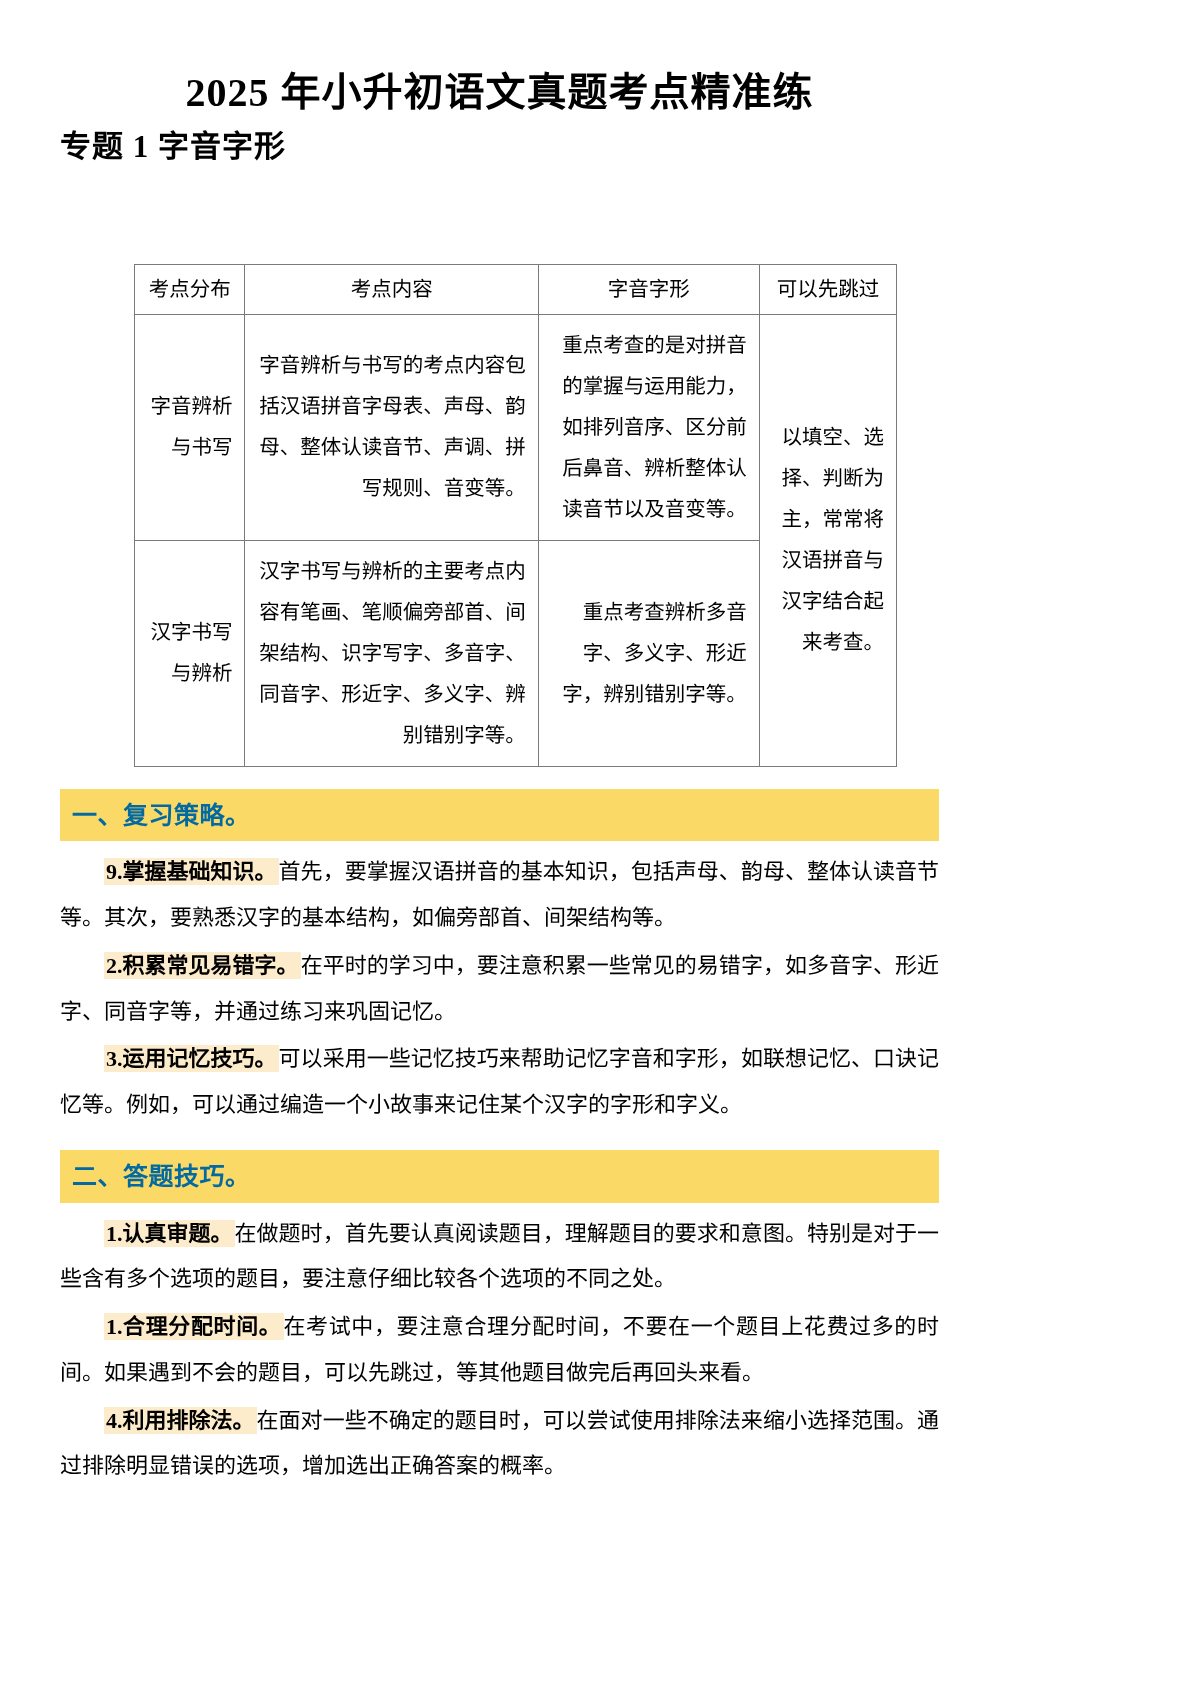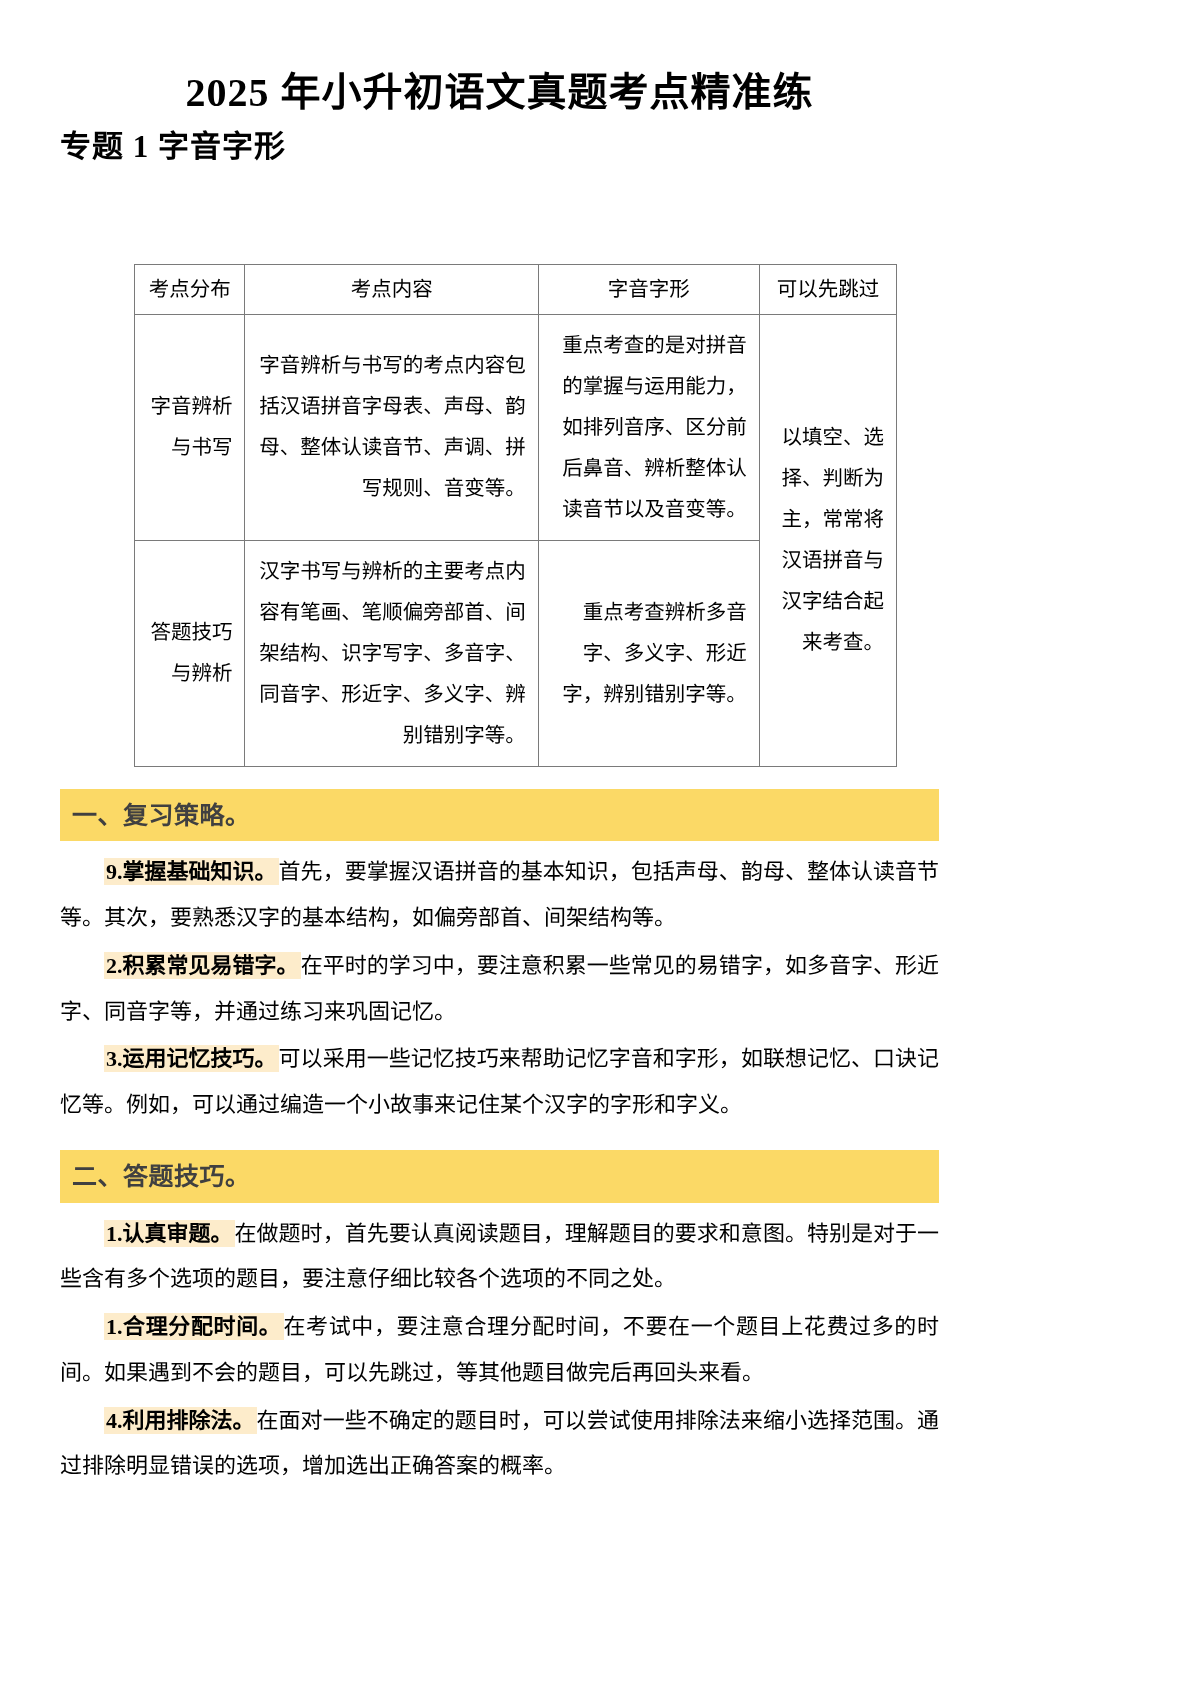--- a/index.html
+++ b/index.html
@@ -74,21 +74,21 @@
     line-height: 2.1;
   }
   td.c-body {
     text-align: justify;
     text-justify: inter-ideograph;
   }
 
   
   .sec-bar {
     background: #fbd966;
-    color: #404040;
+    color: #0369a1;
     font-weight: bold;
     font-size: 25px;
     line-height: 1.55;
     padding: 7px 10px 7px 12px;
     margin: 22px 0 8px 0;
     font-family: "Liberation Sans", "DejaVu Sans", sans-serif;
     letter-spacing: 0.5px;
   }
 
   
@@ -136,21 +136,21 @@
           <td class="c-center">
               <div>字音辨析</div>
               <div>与书写</div>
             </td>
           <td class="c-body">字音辨析与书写的考点内容包括汉语拼音字母表、声母、韵母、整体认读音节、声调、拼写规则、音变等。</td>
           <td class="c-body">重点考查的是对拼音的掌握与运用能力，如排列音序、区分前后鼻音、辨析整体认读音节以及音变等。</td>
           <td class="c-body" rowspan="2">以填空、选择、判断为主，常常将汉语拼音与汉字结合起来考查。</td>
         </tr>
         <tr>
           <td class="c-center">
-              <div>答题技巧</div>
+              <div>汉字书写</div>
               <div>与辨析</div>
             </td>
           <td class="c-body">汉字书写与辨析的主要考点内容有笔画、笔顺偏旁部首、间架结构、识字写字、多音字、同音字、形近字、多义字、辨别错别字等。</td>
           <td class="c-body">重点考查辨析多音字、多义字、形近字，辨别错别字等。</td>
         </tr>
       </tbody>
     </table>
   </div>
 
   <div class="sec-bar">一、复习策略。</div>

